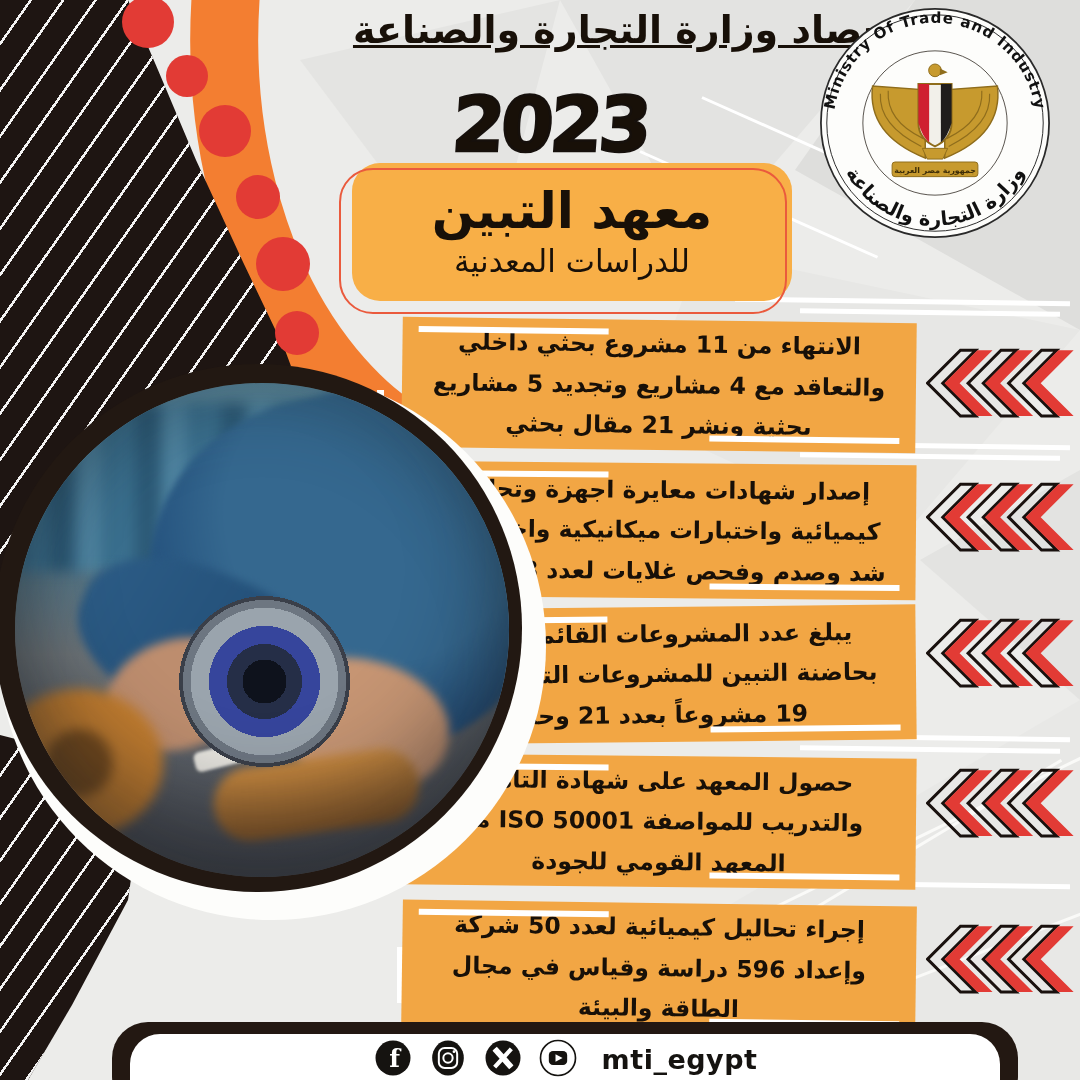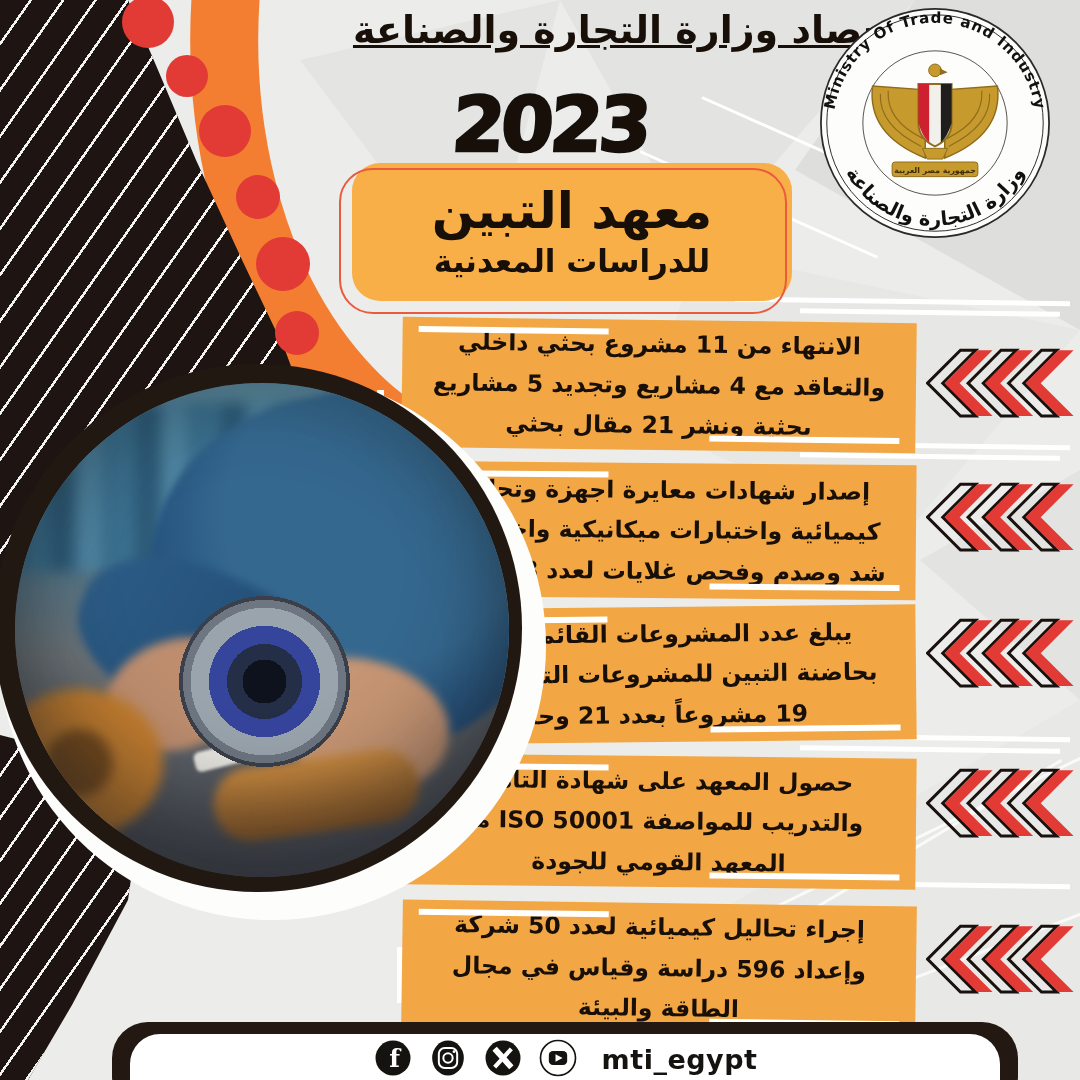--- a/index.html
+++ b/index.html
@@ -53,21 +53,21 @@
   
   .title{left:170px;top:8px;width:720px;text-align:right;direction:rtl;
          font-size:38px;font-weight:bold;letter-spacing:-1px;text-decoration:underline;}
   .year{left:320px;top:80px;width:460px;text-align:center;font-size:76px;font-weight:bold;
         letter-spacing:-4px;transform:skewX(-4deg);-webkit-text-stroke:2.5px #16100c;}
   .badge{left:352px;top:163px;width:440px;height:138px;background:#F8AF47;border-radius:28px;
          display:flex;flex-direction:column;align-items:center;justify-content:center;z-index:6;}
   .badge::after{content:"";position:absolute;inset:-4px;border:2.5px solid #ea5a3d;border-radius:34px;
          transform:translate(-9px,9px);pointer-events:none;}
   .badge-title{font-size:50px;font-weight:bold;direction:rtl;line-height:1.05;}
-  .badge-sub{font-size:31px;font-weight:bold;direction:rtl;margin-top:6px;}
+  .badge-sub{font-size:31px;font-weight:normal;direction:rtl;margin-top:6px;}
 
   
   .logo{left:818px;top:6px;width:234px;height:234px;z-index:7;}
 
   
   .abox{position:absolute;left:402px;width:514px;background:#F2A644;display:flex;align-items:center;justify-content:center;
         padding:4px 20px;box-sizing:border-box;z-index:30;}
   .abox::before{content:"";position:absolute;top:9px;left:16px;width:190px;height:6px;background:#fff;}
   .abox::after{content:"";position:absolute;bottom:9px;right:16px;width:190px;height:6px;background:#fff;}
   .abox-text{margin:0;direction:rtl;text-align:center;font-weight:bold;font-size:23.5px;line-height:1.72;}

